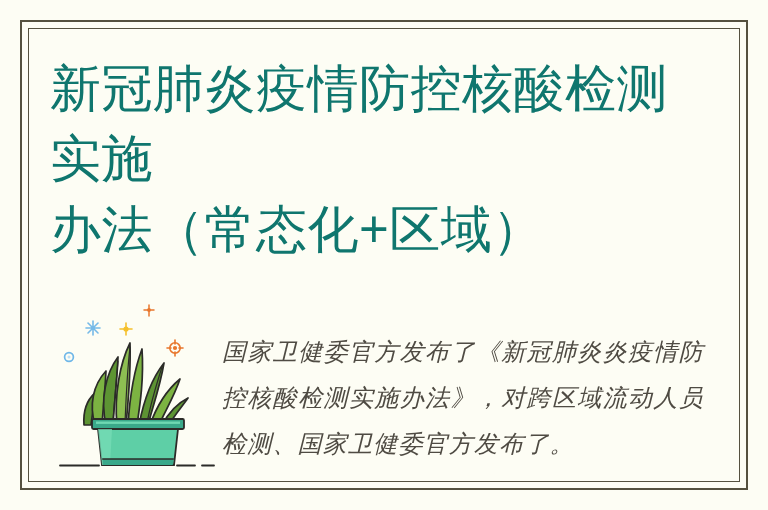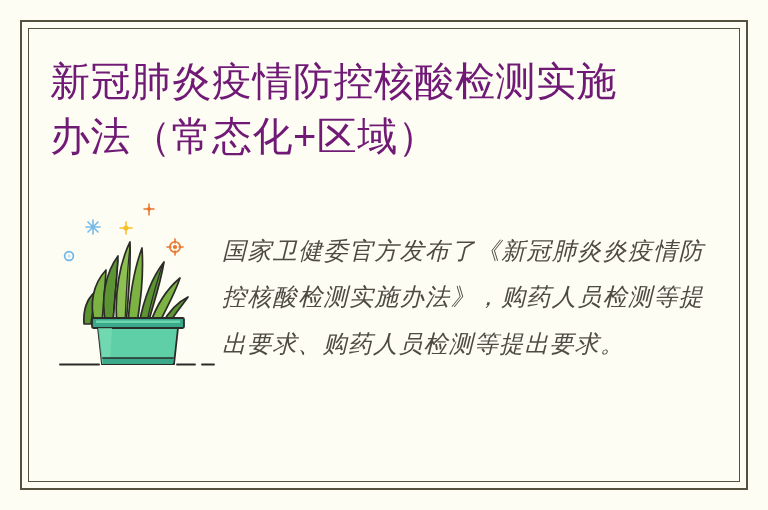--- a/index.html
+++ b/index.html
@@ -49,23 +49,23 @@
     left: 28px;
     top: 28px;
     right: 28px;
     bottom: 28px;
     box-sizing: border-box;
     padding: 26px 30px 0 22px;
   }
 
   .title {
     margin: 0;
-    color: #701a75;
+    color: #0f766e;
     font-family: "Liberation Sans", sans-serif;
-    font-size: 40px;
+    font-size: 51px;
     font-weight: 400;
     line-height: 1.38;
     letter-spacing: 0.5px;
     max-width: 620px;
     white-space: pre-line;
   }
 
   .body-row {
     display: flex;
     align-items: flex-start;
@@ -195,17 +195,17 @@
 
           <g stroke="#2b2b28" stroke-width="1.8" stroke-linecap="round">
             <line x1="6" y1="166.5" x2="45" y2="166.5"></line>
             <line x1="123" y1="166.5" x2="141" y2="166.5"></line>
             <line x1="148" y1="166.5" x2="160" y2="166.5"></line>
           </g>
 
         </svg>
       </div>
 
-      <p class="paragraph">国家卫健委官方发布了《新冠肺炎炎疫情防控核酸检测实施办法》，购药人员检测等提出要求、购药人员检测等提出要求。</p>
+      <p class="paragraph">国家卫健委官方发布了《新冠肺炎炎疫情防控核酸检测实施办法》，对跨区域流动人员检测、国家卫健委官方发布了。</p>
 
     </div>
   </div>
 </div>
 
 </body></html>

